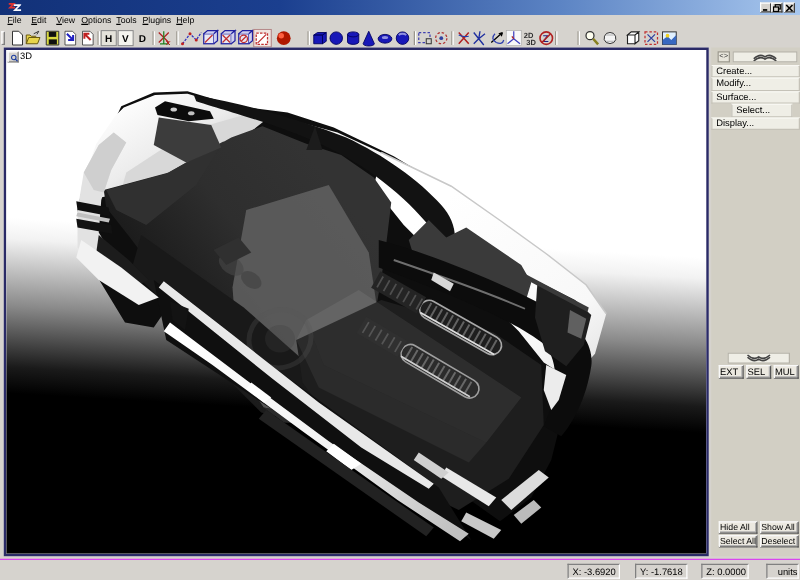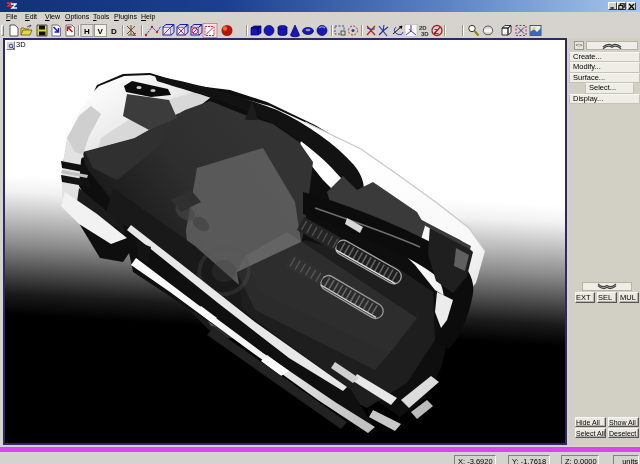--- a/index.html
+++ b/index.html
@@ -19,21 +19,21 @@
 .mi { position:absolute; top:1px; }
 .mi u { text-decoration:underline; }
 #toolbar { position:absolute; left:0; top:23px; width:640px; height:15px; }
 .grip { position:absolute; top:2px; width:3px; height:11px; border:1px solid; border-color:#fff #808080 #808080 #fff; }
 #viewport { position:absolute; left:3px; top:38px; width:564px; height:407px; border:2px solid #2a2a66; background:#fff; }
 #vplabel { position:absolute; left:1px; top:1px; font-size:7.5px; color:#000; z-index:5; }
 #vpbtn { position:absolute; left:1px; top:1px; width:9px; height:9px; background:#d6d3ce; border:1px solid; border-color:#fff #808080 #808080 #fff; z-index:5;}
 #rightpanel { position:absolute; left:569px; top:38px; width:71px; height:407px; background:#d2cfc4; }
 .rpbtn { background:#efeee6; border:1px solid #c5c2b8; border-top-color:#f8f7f2; color:#000;
   font-size:7.5px; padding-left:3px; height:10.4px; line-height:8.5px; }
-#statusbar { position:absolute; left:0; top:447px; width:640px; height:17px; background:#d6d3ce; border-top:5px solid #d946ef; font-size:7.5px; }
+#statusbar { position:absolute; left:0; top:447px; width:640px; height:17px; background:#d6d3ce; border-top:1px solid #d946ef; font-size:7.5px; }
 .sfield { position:absolute; top:3px; height:12px; border:1px solid; border-color:#808080 #fff #fff #808080; padding:1px 0 0 3px; color:#000;}
 .xpbtn { position:absolute; background:#ece9e0; border:1px solid #555; border-top-color:#f8f8f8; border-left-color:#f8f8f8; box-shadow:inset -1px -1px 0 #b0b0b0; font-size:7px; text-align:left; color:#000; white-space:nowrap; overflow:hidden; }
 </style>
 </head>
 <body>
 
 <div id="titlebar">
   <svg id="titleicon" viewBox="0 0 11 10">
       <rect x="0" y="0" width="11" height="10" fill="none"></rect>
     <path d="M1 2 l4 0 -3 3 4 0" stroke="#e03030" stroke-width="1.4" fill="none"></path>

